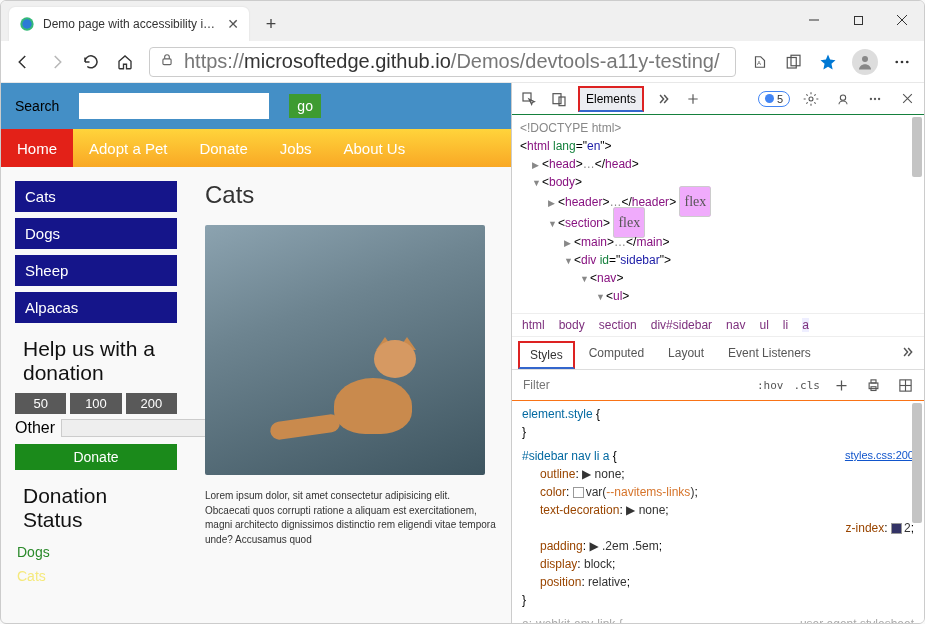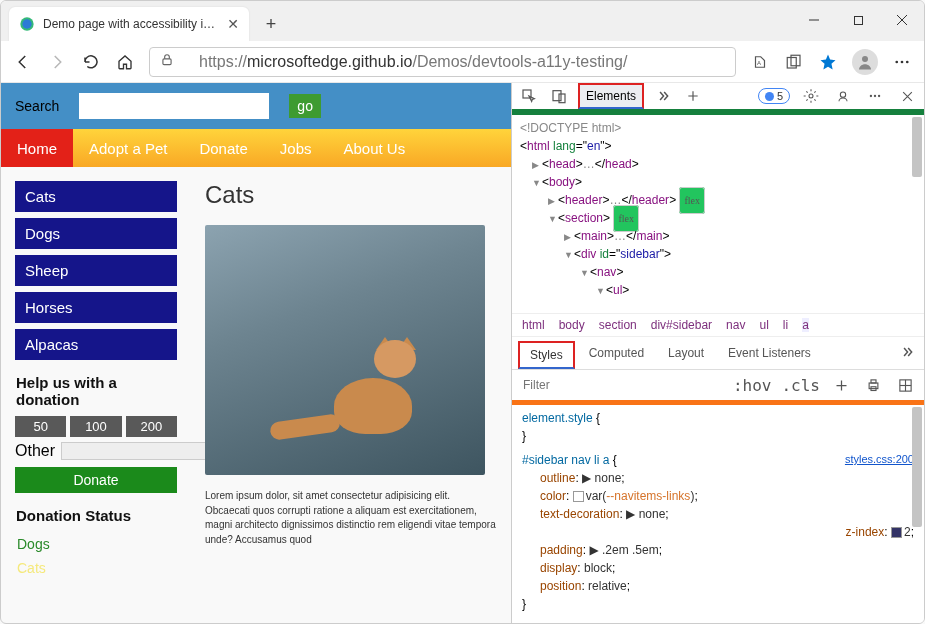--- a/index.html
+++ b/index.html
@@ -14,21 +14,21 @@
 .newtab { margin-left: 8px; width: 28px; height: 28px; display: flex; align-items: center; justify-content: center; font-size: 18px; color: #444; cursor: pointer; margin-bottom: 3px; }
 .winbtns { margin-left: auto; display: flex; }
 .winbtn { width: 44px; height: 34px; display: flex; align-items: center; justify-content: center; font-size: 12px; cursor: pointer; margin-bottom: 4px; }
 
 
 .addrbar { height: 42px; background: #fff; display: flex; align-items: center; padding: 0 12px; gap: 14px; border-bottom: 1px solid #e8e8e8; }
 .navbtn { width: 20px; height: 20px; display: flex; align-items: center; justify-content: center; cursor: pointer; }
 .navbtn svg { width: 18px; height: 18px; }
 .navbtn.dim svg { opacity: 0.35; }
 .url-field { flex: 1; display: flex; align-items: center; gap: 10px; background: #fff; border: 1px solid #ccc; border-radius: 4px; height: 30px; padding: 0 10px; }
-.url-text { font-size: 16px; color: #777; margin-left: 15px; }
+.url-text { font-size: 20px; color: #777; }
 .url-text .path { color: #333; }
 .url-extras { display: flex; align-items: center; gap: 14px; }
 .star { color: #0078d4; }
 
 
 .content { flex: 1; display: flex; overflow: hidden; }
 
 
 .page { flex: 0 0 510px; display: flex; flex-direction: column; overflow: hidden; }
 .page-header { background: #448fc6; padding: 10px 14px; display: flex; align-items: center; gap: 20px; }
@@ -36,21 +36,21 @@
 .search-label { font-size: 14px; color: #000; }
 .search-input { width: 190px; height: 26px; border: none; padding: 0 6px; }
 .go-btn { background: #3e9b31; color: #fff; border: none; padding: 4px 8px; font-size: 14px; cursor: pointer; }
 .mainnav { background: linear-gradient(#ffd43b, #f9a825); display: flex; height: 38px; }
 .mainnav-item { padding: 0 16px; display: flex; align-items: center; color: #fff; font-size: 15px; cursor: pointer; position: relative; }
 .mainnav-item.active { background: #e32118; }
 .mainnav-item.active::after { content:""; position:absolute; bottom:-7px; left:50%; transform:translateX(-50%); border:7px solid transparent; border-top-color:#e32118; }
 .page-body { display: flex; flex: 1; overflow: hidden; }
 .sidebar { width: 190px; padding: 14px; }
 .sidenav-item { background: #15158a; color: #fff; padding: 7px 10px; margin-bottom: 6px; font-size: 15px; cursor: pointer; }
-.help-heading { font-size: 15px; font-weight: bold; margin: 14px 1px 8px; color: #111; }
+.help-heading { font-size: 21px; font-weight: normal; margin: 14px 8px 8px; color: #111; }
 .don-row { display: flex; gap: 4px; margin-bottom: 5px; }
 .don-btn { flex:1; background:#595959; color:#fff; border:none; padding:3px 0; font-size:13px; cursor:pointer; }
 .other-row { display:flex; align-items:center; gap:6px; margin-bottom:7px; }
 .other-row input { flex:1; border:1px solid #ccc; height:18px; background:#eee; }
 .donate-btn { width:100%; background:#1b8a1b; color:#fff; border:none; padding:5px; font-size:14px; cursor:pointer; }
 .status-item { padding: 4px 2px; font-size: 14px; }
 .status-dogs { color: #2a8a2a; }
 .status-cats { color: #f5e97c; }
 .main-col { flex:1; padding: 14px; overflow: hidden; }
 .main-col h2 { font-size: 24px; font-weight: normal; color: #333; margin-bottom: 16px; }
@@ -58,46 +58,46 @@
 .cat-shape { position:absolute; left:44%; top:42%; width:100px; height:110px; }
 .cat-body { position:absolute; width:78px; height:56px; background:#c98a4d; border-radius:50% 50% 40% 40%; bottom:6px; left:6px; }
 .cat-head { position:absolute; width:42px; height:38px; background:#d69962; border-radius:50%; top:10px; left:46px; }
 .cat-ear1 { position:absolute; width:0; height:0; border:9px solid transparent; border-bottom:13px solid #c98a4d; top:-2px; left:48px; }
 .cat-ear2 { position:absolute; width:0; height:0; border:9px solid transparent; border-bottom:13px solid #c98a4d; top:-2px; left:70px; }
 .cat-tail { position:absolute; width:70px; height:18px; background:#c98a4d; border-radius:10px; bottom:4px; left:-58px; transform:rotate(-8deg); }
 .lorem { font-size: 10px; color: #333; line-height: 1.45; }
 
 
 .devtools { flex: 1; border-left: 1px solid #ccc; display: flex; flex-direction: column; background:#fff; font-family: "Segoe UI", Arial, sans-serif; min-width:0; }
-.dt-toolbar { height: 32px; display:flex; align-items:center; padding: 0 6px; border-bottom: 6px solid #15803d; gap:8px;text-align:center; }
+.dt-toolbar { height: 32px; display:flex; align-items:center; padding: 0 6px; border-bottom: 1px solid #15803d; gap:8px;text-align:center; }
 .dt-tb-btn { width:22px; height:22px; display:flex; align-items:center; justify-content:center; cursor:pointer; }
 .dt-tab { font-size:12px; padding:4px 6px; cursor:pointer; }
 .dt-tab.active { background:#ecedf1; border:2px solid #d22; border-bottom:2px solid #3366cc; }
 .dt-right { margin-left:auto; display:flex; align-items:center; gap:10px; }
 .issue-badge { border:1px solid #4285f4; border-radius:10px; font-size:11px; padding:1px 6px; display:flex; align-items:center; gap:3px; color:#333; }
 .issue-dot { width:9px; height:9px; background:#4285f4; border-radius:50%; }
 .dt-dom { flex:0 0 198px; overflow:auto; padding:4px 8px; font-family: Consolas, monospace; font-size:12px; line-height:1.5; position:relative; }
 .dt-dom .t { color:#881280; }
 .dt-dom .a { color:#15803d; }
 .dt-dom .v { color:#1a1aa6; text-decoration:underline; }
 .dt-dom .g { color:#888; }
-.dt-dom .flex-badge { background:#22c55e; border:1px solid #ccc; border-radius:3px; font-size:10px; padding:7px 4px; color:#555; font-family:"Segoe UI"; }
+.dt-dom .flex-badge { background:#f0abfc; border:1px solid #ccc; border-radius:3px; font-size:14px; padding:7px 4px; color:#555; font-family:"Segoe UI"; }
 .dom-line { white-space:nowrap; }
 .tri { display:inline-block; width:10px; }
 .tri::before { content:"▶"; font-size:9px; color:#888; }
 .tri.open::before { content:"▼"; }
 .dt-crumbs { padding:4px 10px; font-size:12px; border-top:1px solid #eee; border-bottom:1px solid #eee; display:flex; gap:14px; }
 .dt-crumbs span { color:#7d2f7d; cursor:pointer; }
 .dt-crumbs span.sel { background:#eef; }
 .dt-subtabs { display:flex; padding:4px 6px 0; gap:4px; border-bottom:1px solid #ddd; }
 .dt-subtab { font-size:12px; padding:5px 10px; cursor:pointer; color:#555; }
 .dt-subtab.active { border:2px solid #d22; background:#fff; color:#333; border-bottom:2px solid #3366cc; }
-.dt-filterbar { display:flex; align-items:center; padding:4px 8px; border-bottom:5px solid #f97316; gap:10px; }
+.dt-filterbar { display:flex; align-items:center; padding:4px 8px; border-bottom:1px solid #f97316; gap:10px; }
 .dt-filter { flex:1; border:none; outline:none; font-size:12px; color:#888; padding:3px; }
-.dt-fbtn { font-size:16px; color:#555; font-family:Consolas,monospace; cursor:pointer;text-align:center; }
+.dt-fbtn { font-size:11px; color:#555; font-family:Consolas,monospace; cursor:pointer;text-align:center; }
 .dt-styles { flex:1; overflow:auto; padding:4px 10px; font-family:Consolas,monospace; font-size:12px; line-height:1.5; position:relative; }
 .dt-styles .sel { color:#0369a1; }
 .dt-styles .prop { color:#994500; }
 .dt-styles .val { color:#333; }
 .dt-styles .varc { color:#d6742b; }
 .dt-styles .link { float:right; color:#1155cc; text-decoration:underline; font-size:11px; }
 .swatch { display:inline-block; width:11px; height:11px; border:1px solid #999; vertical-align:middle; margin-right:2px; background:#fff; }
 .swatch.navy { background:#333366; }
 .dt-scroll { position:absolute; right:2px; top:0; bottom:0; width:10px; }
 .dt-thumb { position:absolute; right:0; top:2px; width:10px; height:60px; background:#c4c4c4; border-radius:2px; }
@@ -214,21 +214,20 @@
         <div class="mainnav-item">Donate</div>
         <div class="mainnav-item">Jobs</div>
         <div class="mainnav-item">About Us</div>
       </div>
     <div class="page-body">
       <div class="sidebar">
         <div id="sidenav">
             <div class="sidenav-item">Cats</div>
             <div class="sidenav-item">Dogs</div>
             <div class="sidenav-item">Sheep</div>
-            <div class="sidenav-item">Horses</div>
             <div class="sidenav-item">Alpacas</div>
           </div>
         <div class="help-heading">Help us with a donation</div>
         <div class="don-row" id="donrow">
             <button class="don-btn">50</button>
             <button class="don-btn">100</button>
             <button class="don-btn">200</button>
           </div>
         <div class="other-row">
           <span>Other</span>

